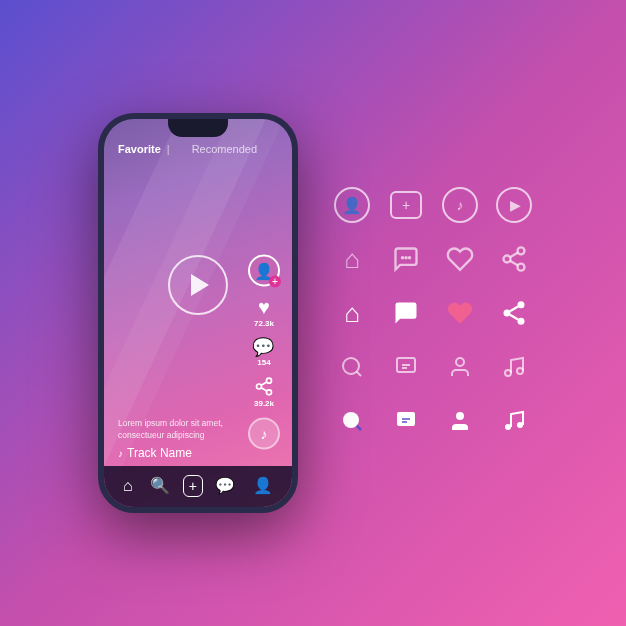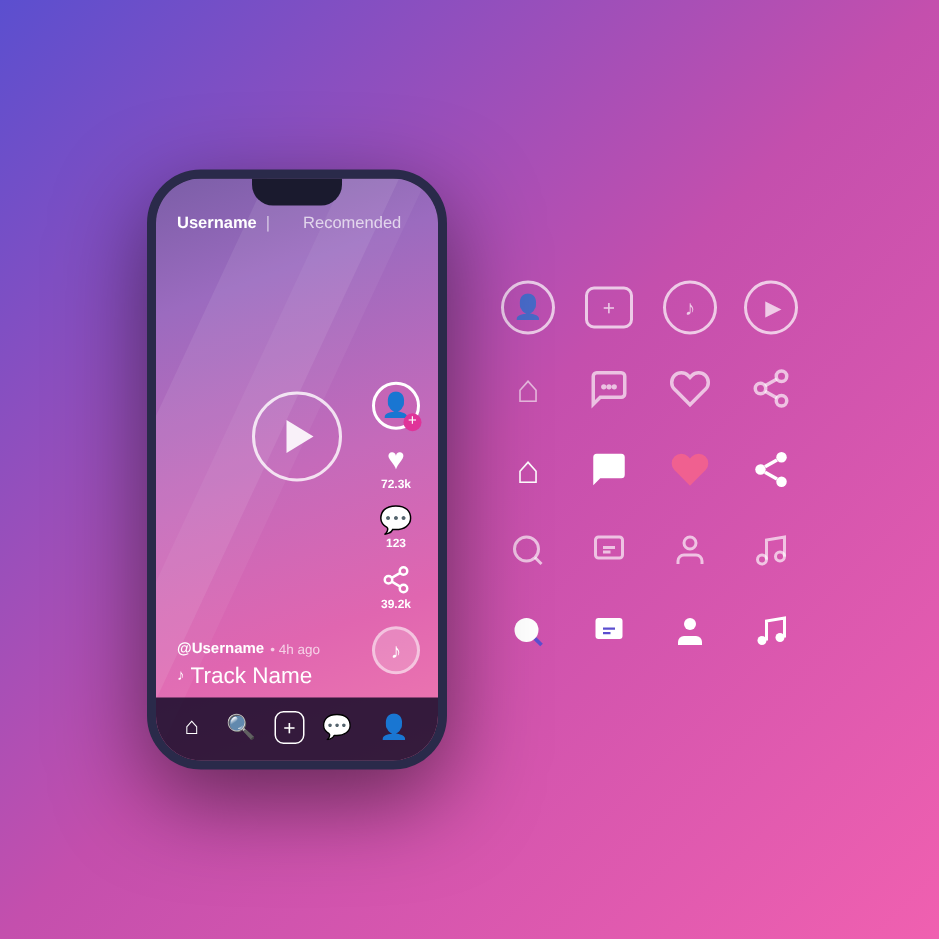--- a/index.html
+++ b/index.html
@@ -260,21 +260,21 @@
       padding-bottom: 6px;
     }
 
     .phone-music-icon {
       color: white;
       font-size: 10px;
     }
 
     .phone-track-name {
       color: white;
-      font-size: 15px;
+      font-size: 12px;
       font-weight: 500;
     }
 
     
     .phone-bottom-nav {
       background: rgba(20, 10, 40, 0.85);
       padding: 8px 10px 10px;
       display: flex;
       justify-content: space-around;
       align-items: center;
@@ -365,21 +365,21 @@
 <body>
 
 <div class="container">
 
   <div class="phone-wrapper">
     <div class="phone">
       <div class="phone-notch"></div>
       <div class="phone-screen">
 
         <div class="phone-header">
-          <span class="phone-header-favorite">Username</span>
+          <span class="phone-header-favorite">Favorite</span>
           <span class="phone-header-divider">|</span>
           <span class="phone-header-recommended">Recomended</span>
         </div>
 
         <div class="phone-video-area">
           <div class="play-button-circle">
             <div class="play-triangle"></div>
           </div>
         </div>
 
@@ -389,44 +389,42 @@
             <span style="font-size:16px;">👤</span>
           </div>
 
           <div class="sidebar-icon-group">
             <span class="sidebar-icon">♥</span>
             <span class="sidebar-count">72.3k</span>
           </div>
 
           <div class="sidebar-icon-group">
             <span class="sidebar-icon" style="font-size:18px;">💬</span>
-            <span class="sidebar-count">123</span>
+            <span class="sidebar-count">154</span>
           </div>
 
           <div class="sidebar-icon-group">
             <svg class="share-icon" width="20" height="20" viewBox="0 0 24 24" style="stroke:white;">
               <circle cx="18" cy="5" r="3"></circle>
               <circle cx="6" cy="12" r="3"></circle>
               <circle cx="18" cy="19" r="3"></circle>
               <line x1="8.59" y1="13.51" x2="15.42" y2="17.49"></line>
               <line x1="15.41" y1="6.51" x2="8.59" y2="10.49"></line>
             </svg>
             <span class="sidebar-count">39.2k</span>
           </div>
 
           <div class="sidebar-music-badge">
             <span style="font-size:14px;">♪</span>
           </div>
         </div>
 
         <div class="phone-post-info">
-          <div class="phone-username-row">
-            <span class="phone-username">@Username</span>
-            <span class="phone-time">• 4h ago</span>
-          </div>
+          <div class="phone-caption" style="white-space:pre-line;">Lorem ipsum dolor sit amet,
+consectueur adipiscing</div>
           <div class="phone-track-row">
             <span class="phone-music-icon">♪</span>
             <span class="phone-track-name">Track Name</span>
           </div>
         </div>
 
         <div class="phone-bottom-nav">
           <span class="nav-icon active">⌂</span>
           <span class="nav-icon">🔍</span>
           <span class="nav-icon nav-icon-add">+</span>

